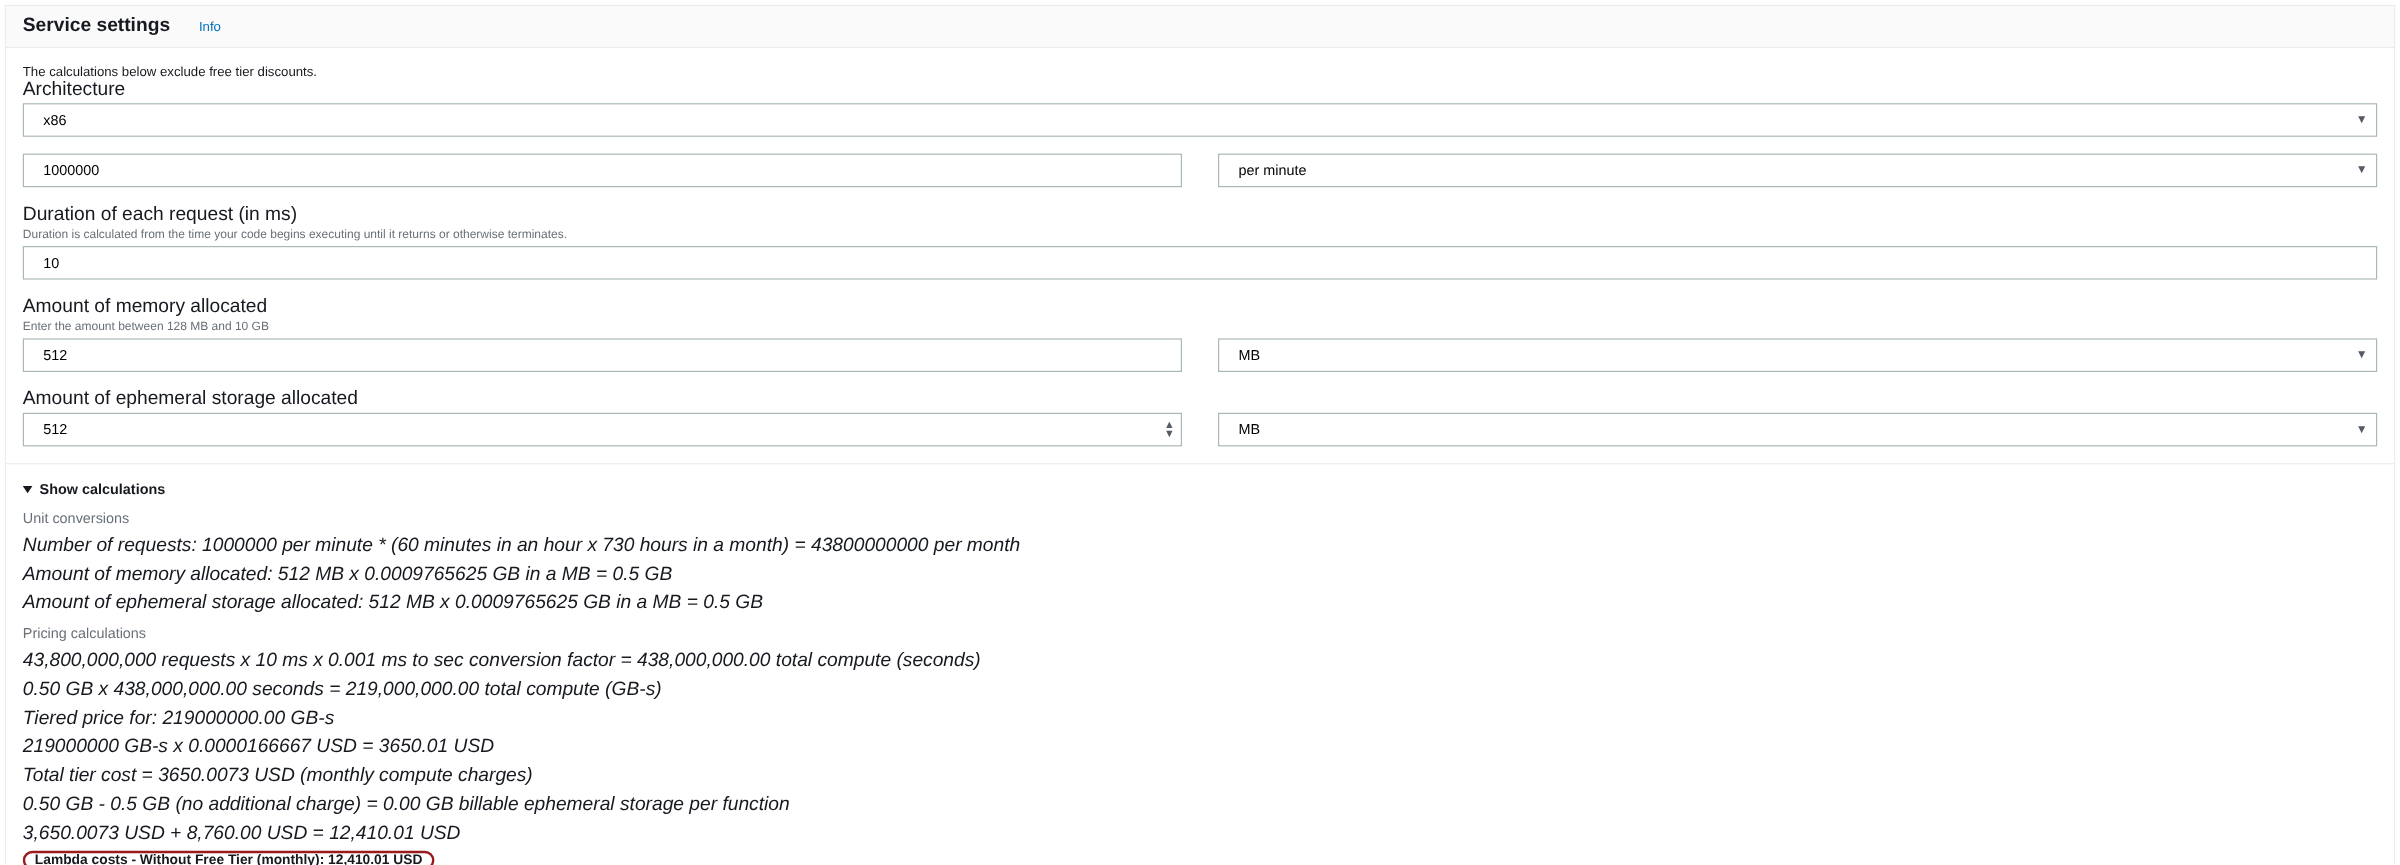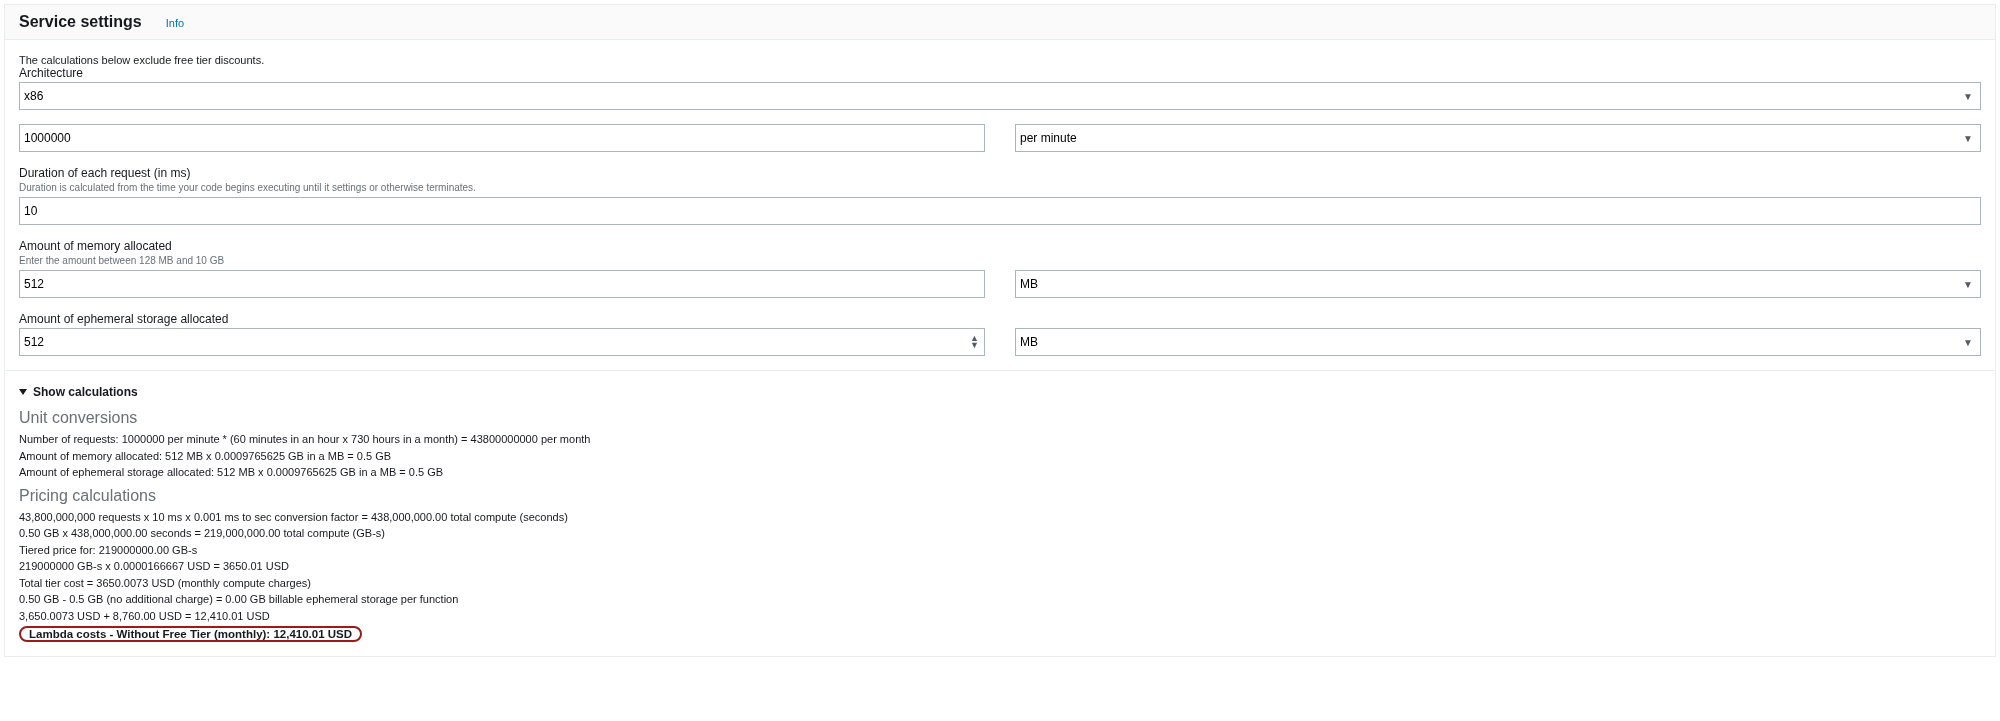--- a/index.html
+++ b/index.html
@@ -34,39 +34,39 @@
     cursor: pointer;
   }
   .panel-body {
     padding: 14px;
   }
   .note {
     font-size: 11px;
   }
   .field-group { margin-bottom: 14px; }
   .field-label {
-    font-size: 12px;
+    font-size: 16px;
     font-weight: 400;
     display: block;
     margin-bottom: 2px;
   }
   .field-hint {
     font-size: 10px;
     color: #687078;
     display: block;
     margin-bottom: 4px;
   }
   .select-wrap, .input-wrap {
     position: relative;
     display: block;
   }
   .text-input, .select-input, .number-input {
     width: 100%;
     border: 1px solid #aab7b8;
-    padding: 5px 4px;
+    padding: 5px 16px;
     font-size: 12px;
     font-family: inherit;
     background: #fff;
     height: 28px;
     line-height: 16px;
   }
   .select-input {
     padding-right: 28px;
     appearance: none;
     background: #fff;
@@ -115,28 +115,29 @@
     margin-bottom: 10px;
   }
   .caret-down {
     display: inline-block;
     width: 0; height: 0;
     border-left: 4px solid transparent;
     border-right: 4px solid transparent;
     border-top: 6px solid #16191f;
   }
   .sub-heading {
-    font-size: 16px;
+    font-size: 12px;
     color: #687078;
     margin-bottom: 4px;
     margin-top: 6px;
   }
   .calc-line {
-    font-size: 11px;
+    font-size: 16px;
     line-height: 1.5;
+    font-style: italic;
   }
   .calc-final {
     font-size: 11.5px;
     font-weight: 700;
     display: inline-block;
     border: 2px solid #9a1b1b;
     border-radius: 10px;
     padding: 0 8px;
     margin-top: 2px;
   }
@@ -173,21 +174,21 @@
         <div class="col-unit select-wrap">
           <input class="select-input" readonly="" value="per minute" style="">
           <span class="select-caret">▼</span>
         </div>
       </div>
     </div>
 
     
     <div class="field-group">
       <label class="field-label">Duration of each request (in ms)</label>
-      <span class="field-hint">Duration is calculated from the time your code begins executing until it settings or otherwise terminates.</span>
+      <span class="field-hint">Duration is calculated from the time your code begins executing until it returns or otherwise terminates.</span>
       <div class="input-wrap">
         <input class="text-input" value="10" style="">
       </div>
     </div>
 
     
     <div class="field-group">
       <label class="field-label">Amount of memory allocated</label>
       <span class="field-hint">Enter the amount between 128 MB and 10 GB</span>
       <div class="row-split">

